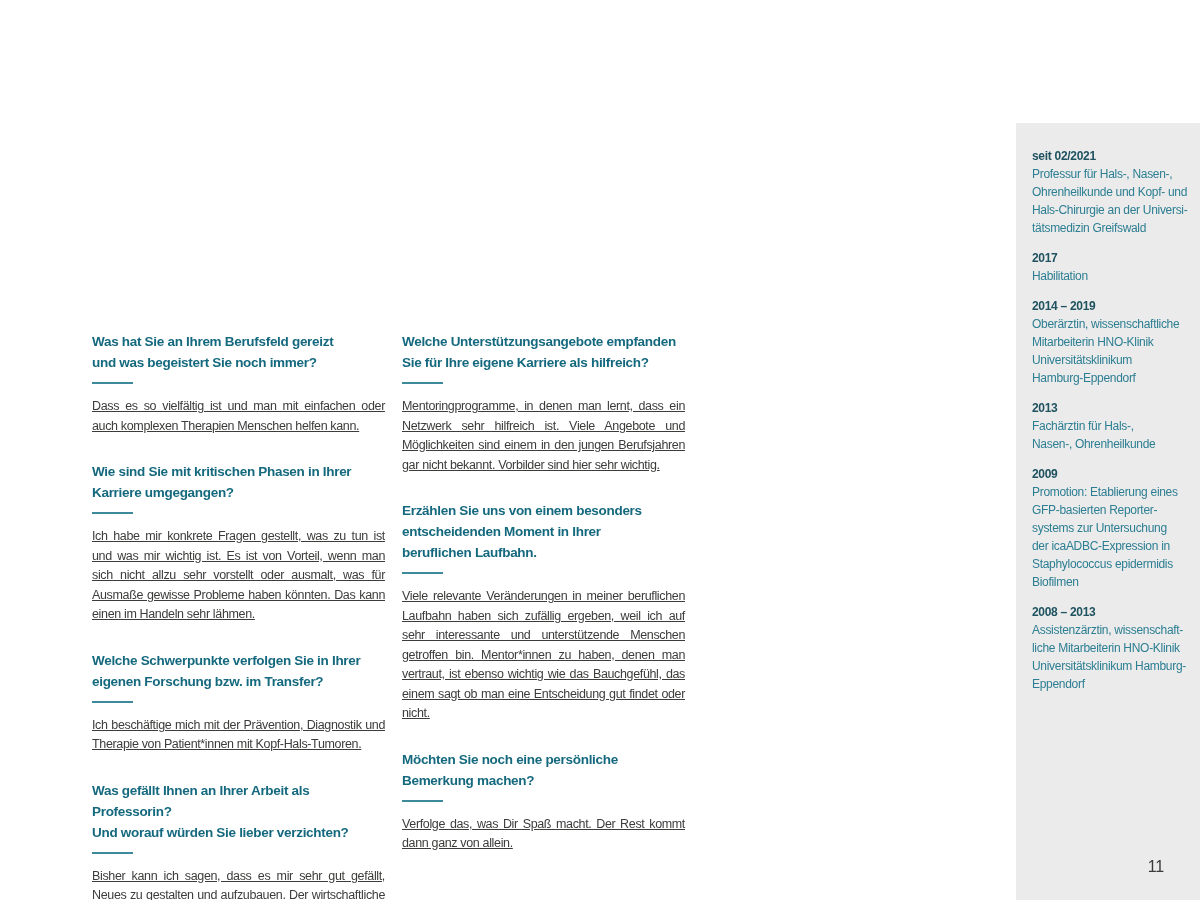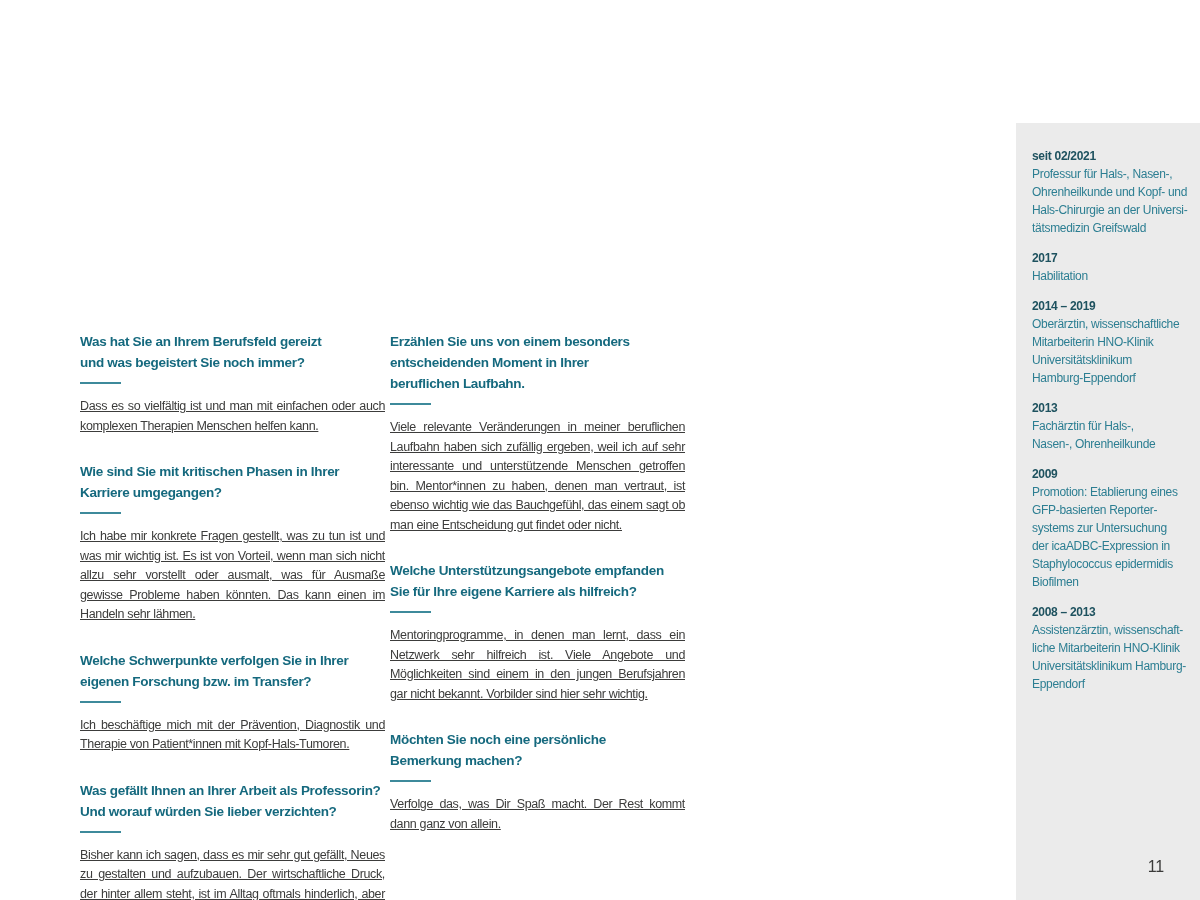--- a/index.html
+++ b/index.html
@@ -16,21 +16,21 @@
     overflow: hidden;
   }
   
   .col {
     position: absolute;
     top: 331px;
   }
   #col1 { left: 80px;  width: 305px; }
   #col2 { left: 390px; width: 295px; }
 
-  .qa-block { margin-bottom: 25px; }
+  .qa-block { margin-bottom: 25px; margin-left: 12px; }
 
   .question {
     color: #15697e;
     font-weight: bold;
     font-size: 13.5px;
     line-height: 21px;
     letter-spacing: -0.3px;
     white-space: pre-line;
     margin: 0;
   }
@@ -117,31 +117,31 @@
     <div class="qa-block">
       <p class="question">Was gefällt Ihnen an Ihrer Arbeit als Professorin?
 Und worauf würden Sie lieber verzichten?</p>
       <div class="rule"></div>
       <p class="answer">Bisher kann ich sagen, dass es mir sehr gut gefällt, Neues zu gestalten und aufzubauen. Der wirtschaftliche Druck, der hinter allem steht, ist im Alltag oftmals hinderlich, aber leider nicht zu vermeiden.</p>
     </div>
   </div>
 
   <div id="col2" class="col">
     <div class="qa-block">
+      <p class="question">Welche Unterstützungsangebote empfanden
+Sie für Ihre eigene Karriere als hilfreich?</p>
+      <div class="rule"></div>
+      <p class="answer">Mentoringprogramme, in denen man lernt, dass ein Netzwerk sehr hilfreich ist. Viele Angebote und Möglichkeiten sind einem in den jungen Berufsjahren gar nicht bekannt. Vorbilder sind hier sehr wichtig.</p>
+    </div>
+    <div class="qa-block">
       <p class="question">Erzählen Sie uns von einem besonders
 entscheidenden Moment in Ihrer
 beruflichen Laufbahn.</p>
       <div class="rule"></div>
       <p class="answer">Viele relevante Veränderungen in meiner beruflichen Laufbahn haben sich zufällig ergeben, weil ich auf sehr interessante und unterstützende Menschen getroffen bin. Mentor*innen zu haben, denen man vertraut, ist ebenso wichtig wie das Bauchgefühl, das einem sagt ob man eine Entscheidung gut findet oder nicht.</p>
-    </div>
-    <div class="qa-block">
-      <p class="question">Welche Unterstützungsangebote empfanden
-Sie für Ihre eigene Karriere als hilfreich?</p>
-      <div class="rule"></div>
-      <p class="answer">Mentoringprogramme, in denen man lernt, dass ein Netzwerk sehr hilfreich ist. Viele Angebote und Möglichkeiten sind einem in den jungen Berufsjahren gar nicht bekannt. Vorbilder sind hier sehr wichtig.</p>
     </div>
     <div class="qa-block">
       <p class="question">Möchten Sie noch eine persönliche
 Bemerkung machen?</p>
       <div class="rule"></div>
       <p class="answer">Verfolge das, was Dir Spaß macht. Der Rest kommt dann ganz von allein.</p>
     </div>
   </div>
 
   <div id="cv-sidebar">

